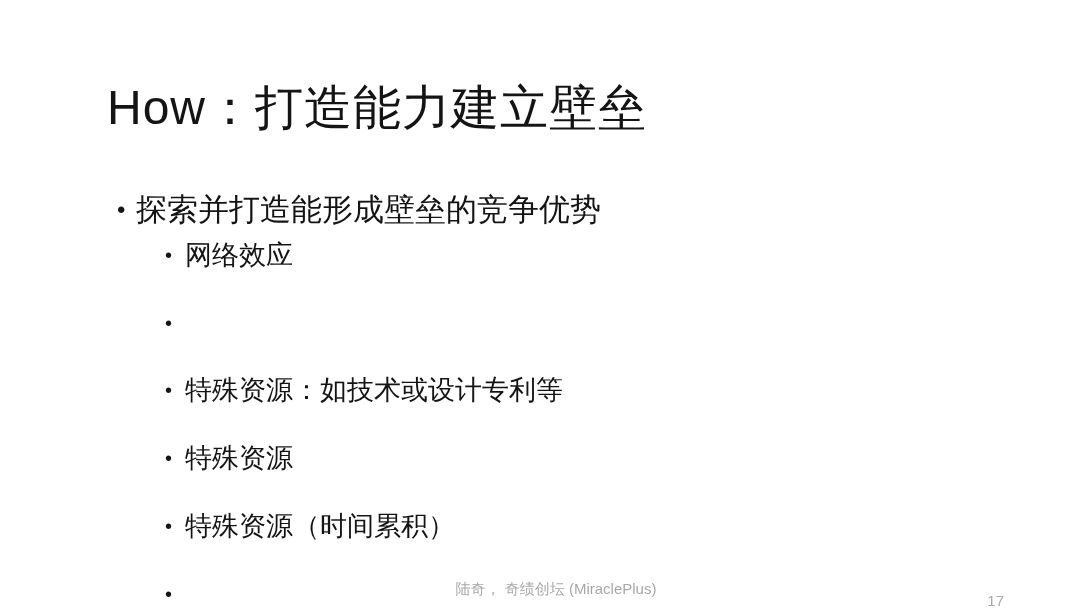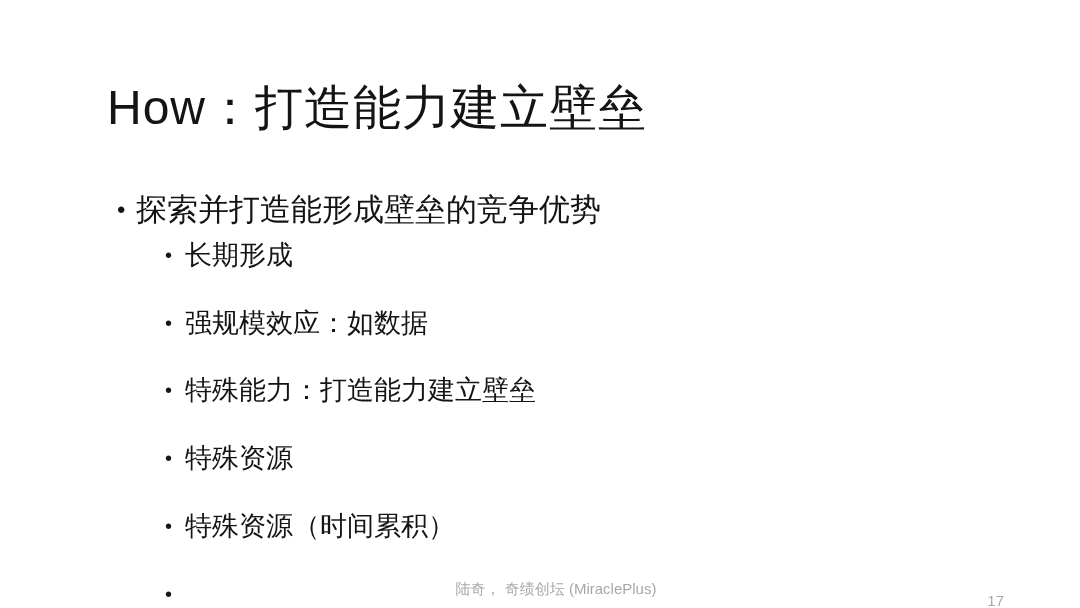--- a/index.html
+++ b/index.html
@@ -85,29 +85,28 @@
   <h1 class="slide-title">How：打造能力建立壁垒</h1>
 
   <div class="main-bullet-row">
     <span class="bullet">•</span>
     <span>探索并打造能形成壁垒的竞争优势</span>
   </div>
 
   <ul class="sub-list">
     <li>
       <span class="bullet">•</span>
-      <span>长期形成</span>
+      <span>网络效应</span>
     </li>
     <li>
       <span class="bullet">•</span>
-      <span>强规模效应：如数据</span>
     </li>
     <li>
       <span class="bullet">•</span>
-      <span>特殊能力：打造能力建立壁垒</span>
+      <span>特殊资源：如技术或设计专利等</span>
     </li>
     <li>
       <span class="bullet">•</span>
       <span>特殊资源</span>
     </li>
     <li>
       <span class="bullet">•</span>
       <span>特殊资源（时间累积）</span>
     </li>
     <li>

